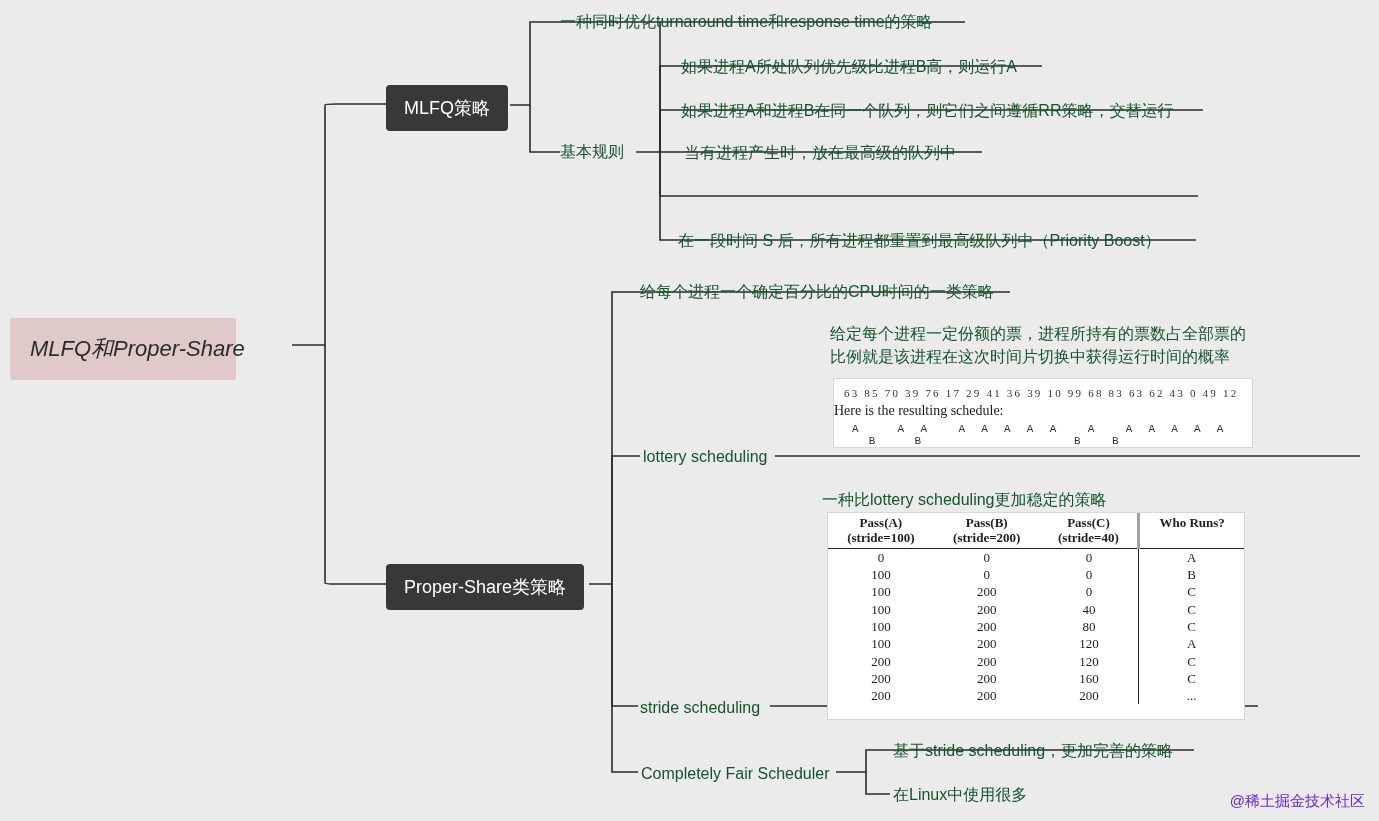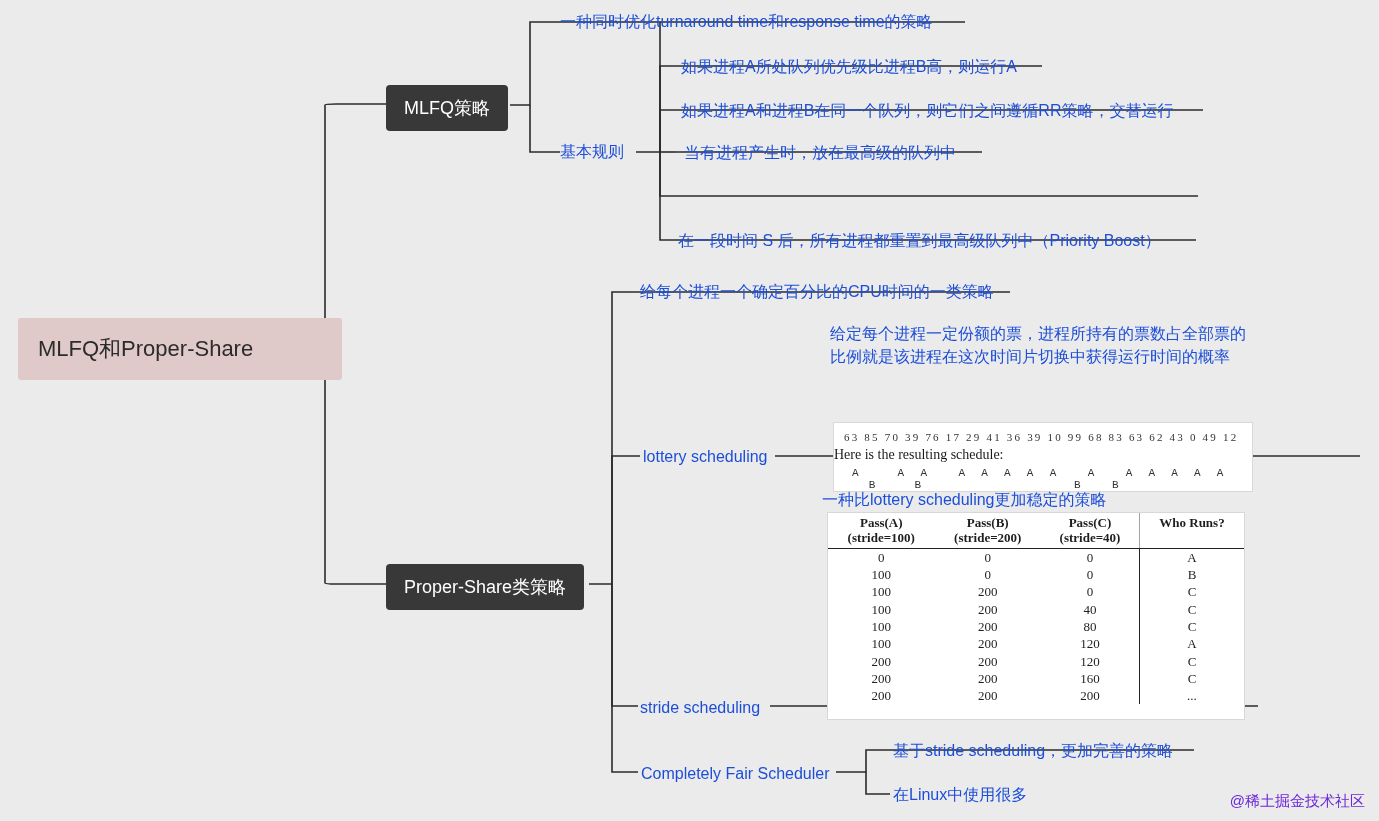--- a/index.html
+++ b/index.html
@@ -26,21 +26,21 @@
   .dark-node{
     background:#383838;
     color:#ffffff;
     font-size:18px;
     padding:11px 18px;
     border-radius:4px;
     white-space:nowrap;
   }
   .plain{
     font-size:16px;
-    color:#1d4ed8;
+    color:#14532d;
     white-space:nowrap;
     line-height:1.45;
   }
   .plain.wrap{white-space:normal;}
   .plain b{font-weight:bold;}
 
   
   .card{
     background:#ffffff;
     border:1px solid #d8d8d8;
@@ -74,21 +74,21 @@
     font-size:13px;
     width:100%;
   }
   table.stride th{
     font-weight:bold;
     text-align:center;
     padding:3px 6px 2px 6px;
     line-height:1.15;
     border-bottom:1px solid #222;
   }
-  table.stride th.last{border-left:1px solid #a3a3a3;}
+  table.stride th.last{border-left:3px solid #a3a3a3;}
   table.stride td{
     text-align:center;
     padding:0px 6px;
     line-height:1.33;
   }
   table.stride td.last{border-left:1px solid #222;}
 
   .watermark{
     position:absolute;
     right:14px;bottom:10px;
@@ -134,41 +134,41 @@
       <path d="M775,456 H1360"></path>
 
       <path d="M770,706 H1258"></path>
 
       <path d="M836,772 H866 V750 H890"></path>
       <path d="M866,772 V794 H890"></path>
       <path d="M890,750 H1194"></path>
     </g>
   </svg>
 
-  <div class="node root-node" style="left:18px;top:318px;width:324px;">MLFQ和Proper-Share</div>
+  <div class="node root-node" style="left:10px;top:318px;width:226px;font-style:italic;">MLFQ和Proper-Share</div>
 
   <div class="node dark-node" style="left:386px;top:85px;">MLFQ策略</div>
 
   <div class="node plain" style="left:560px;top:10px;">一种同时优化turnaround time和response time的策略</div>
 
   <div class="node plain" style="left:560px;top:140px;">基本规则</div>
 
   <div class="node plain" style="left:681px;top:55px;">如果进程A所处队列优先级比进程B高，则运行A</div>
   <div class="node plain" style="left:681px;top:99px;">如果进程A和进程B在同一个队列，则它们之间遵循RR策略，交替运行</div>
   <div class="node plain" style="left:684px;top:141px;">当有进程产生时，放在最高级的队列中</div>
   <div class="node plain" style="left:678px;top:229px;">在一段时间 S 后，所有进程都重置到最高级队列中（Priority Boost）</div>
 
   <div class="node dark-node" style="left:386px;top:564px;">Proper-Share类策略</div>
 
   <div class="node plain" style="left:640px;top:280px;">给每个进程一个确定百分比的CPU时间的一类策略</div>
 
   <div class="node plain" style="left:643px;top:445px;">lottery scheduling</div>
   <div class="node plain wrap" style="left:830px;top:322px;width:430px;">给定每个进程一定份额的票，进程所持有的票数占全部票的比例就是该进程在这次时间片切换中获得运行时间的概率</div>
 
-  <div class="node card" style="left:833px;top:378px;width:420px;height:70px;margin-top:44px;">
+  <div class="node card" style="left:833px;top:378px;width:420px;height:70px;">
     <div class="sched-nums">63 85 70 39 76 17 29 41 36 39 10 99 68 83 63 62 43  0 49 12</div>
     <div class="sched-title">Here is the resulting schedule:</div>
     <div class="sched-row a">A     A  A    A  A  A  A  A    A    A  A  A  A  A</div>
     <div class="sched-row b">   B     B                    B    B</div>
   </div>
 
   <div class="node plain" style="left:640px;top:696px;">stride scheduling</div>
   <div class="node plain" style="left:822px;top:488px;">一种比lottery scheduling更加稳定的策略</div>
 
   <div class="node card" style="left:827px;top:512px;width:418px;height:208px;">

